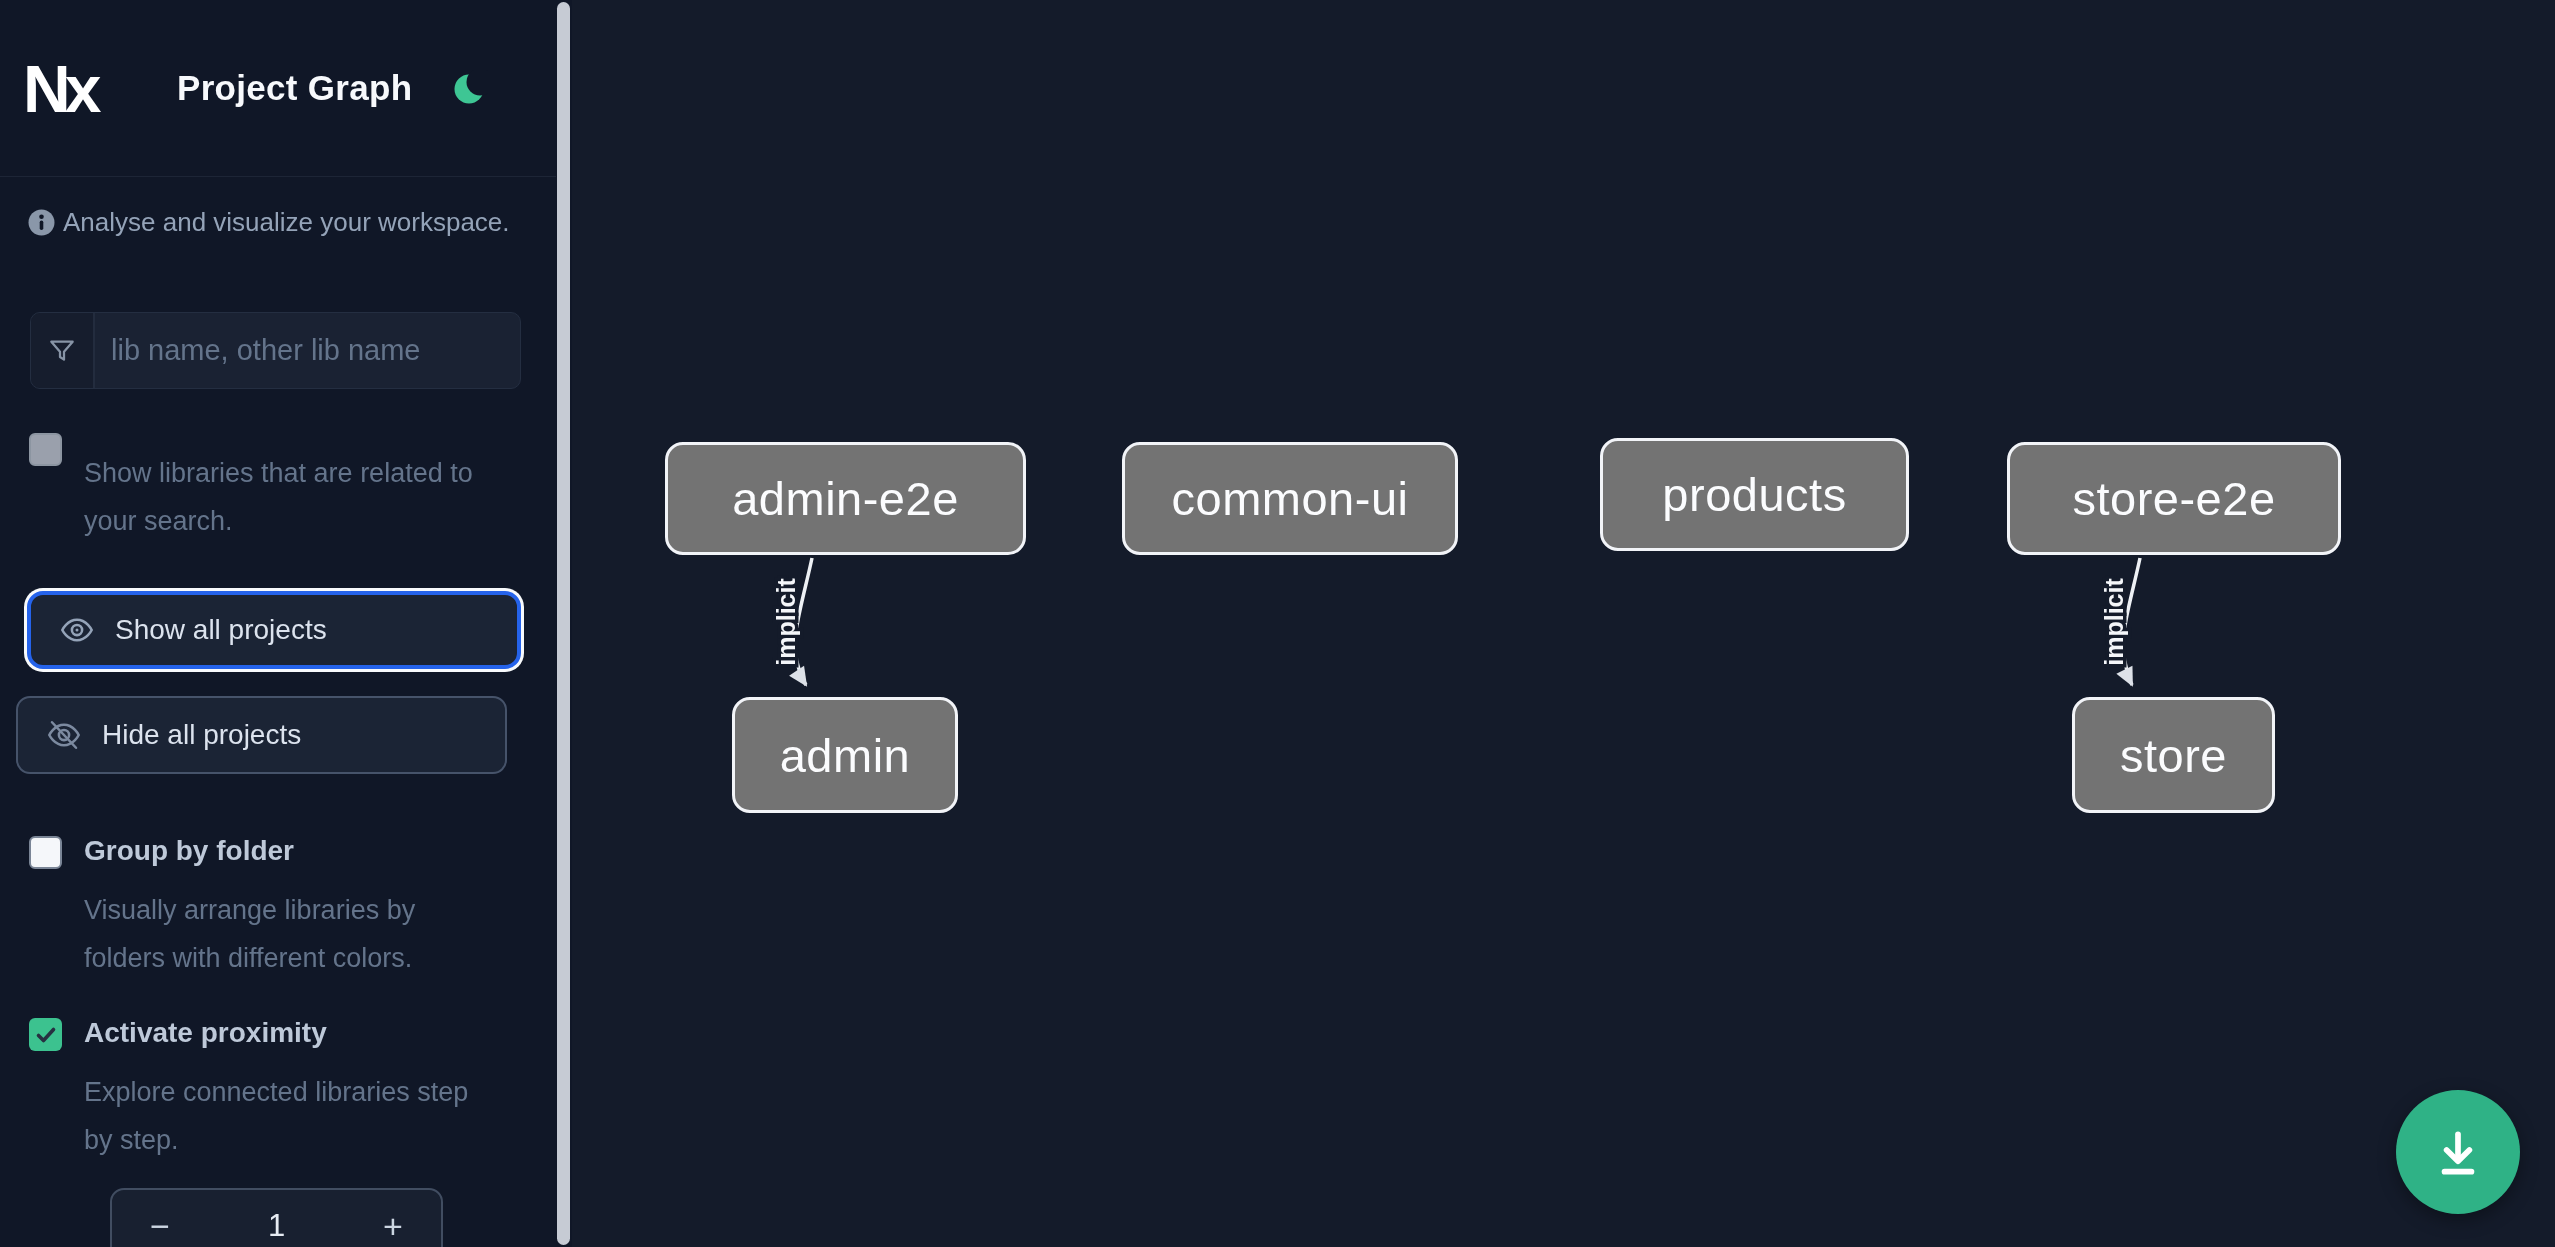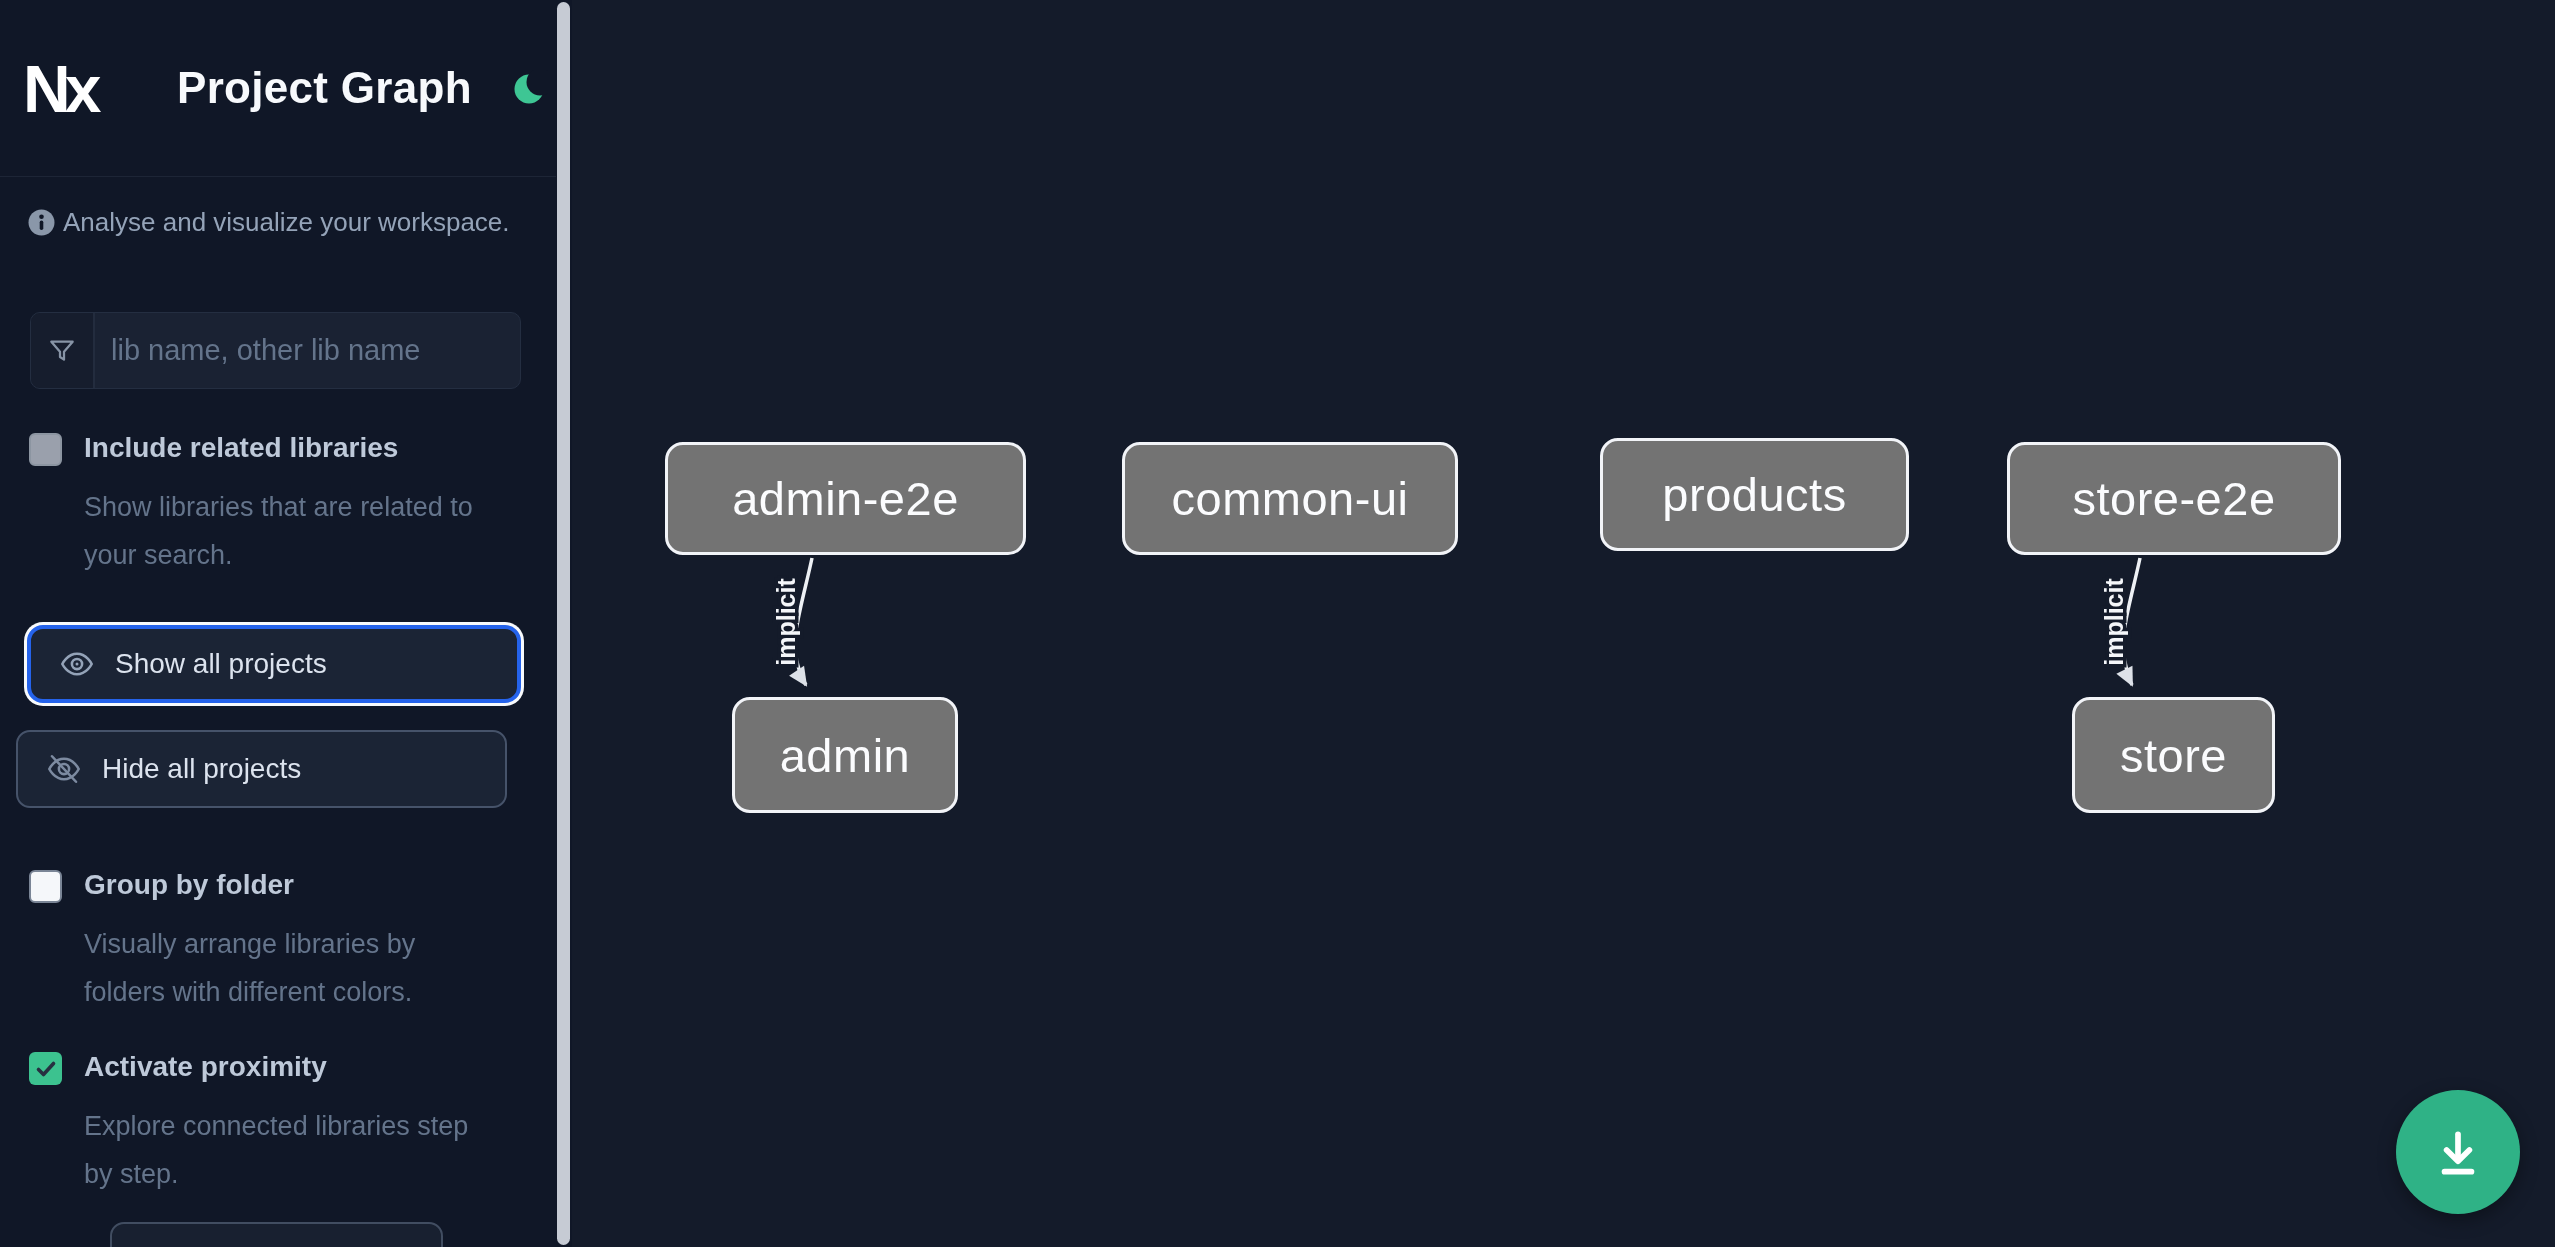--- a/index.html
+++ b/index.html
@@ -54,21 +54,21 @@
   .side-scrollbar .thumb {
     position:absolute; left:1px; top:2px; width:13px; height:1243px;
     background:#C6CBD4; border-radius:7px; cursor:default;
   }
 
   .side-header {
     height:177px; display:flex; align-items:center;
     padding-left:25px; border-bottom:1px solid #1D2536;
   }
   .logo-svg { width:100px; height:72px; display:block; }
-  .app-title { font-size:44px; font-weight:600; color:#F7F9FC; margin-left:52px; letter-spacing:.3px; }
+  .app-title { font-size:35px; font-weight:600; color:#F7F9FC; margin-left:52px; letter-spacing:.3px; }
   .theme-toggle { background:none; border:none; cursor:pointer; margin-left:42px; padding:0; line-height:0; }
 
   .intro-row { display:flex; align-items:center; margin:30px 12px 0 28px; gap:8px; }
   .intro-text { font-size:26px; color:#94A3B8; }
 
   .search {
     display:flex; align-items:stretch; margin:74px 0 0 30px; width:491px; height:77px;
     background:#1A2233; border:1px solid #242E41; border-radius:10px; overflow:hidden;
   }
   .funnel-cell {
@@ -188,21 +188,20 @@
       <svg class="icon" width="32" height="32" viewBox="0 0 24 24" fill="none" stroke="#8794A6" stroke-width="1.7" stroke-linejoin="round" stroke-linecap="round">
         <path d="M4 5 H20 L13.5 12.5 V18.5 L10.5 16.5 V12.5 Z"></path>
       </svg>
     </div>
     <input type="text" placeholder="lib name, other lib name" style="">
   </div>
 
   <div class="opt opt-include">
     <div class="cb cb-disabled"></div>
     <div class="opt-text">
-      <div class="opt-label">Include related libraries</div>
       <div class="opt-desc">Show libraries that are related to
 your search.</div>
     </div>
   </div>
 
   <button class="btn btn-primary-focus">
     <svg class="icon" width="36" height="36" viewBox="0 0 24 24" fill="none" stroke="#94A3B8" stroke-width="1.7" stroke-linecap="round" stroke-linejoin="round">
       <path d="M2.2 12 S5.5 5.2 12 5.2 21.8 12 21.8 12 18.5 18.8 12 18.8 2.2 12 2.2 12 Z"></path>
       <circle cx="12" cy="12" r="3.4"></circle>
       <circle cx="12" cy="12" r="1" fill="#94A3B8" stroke="none"></circle>

